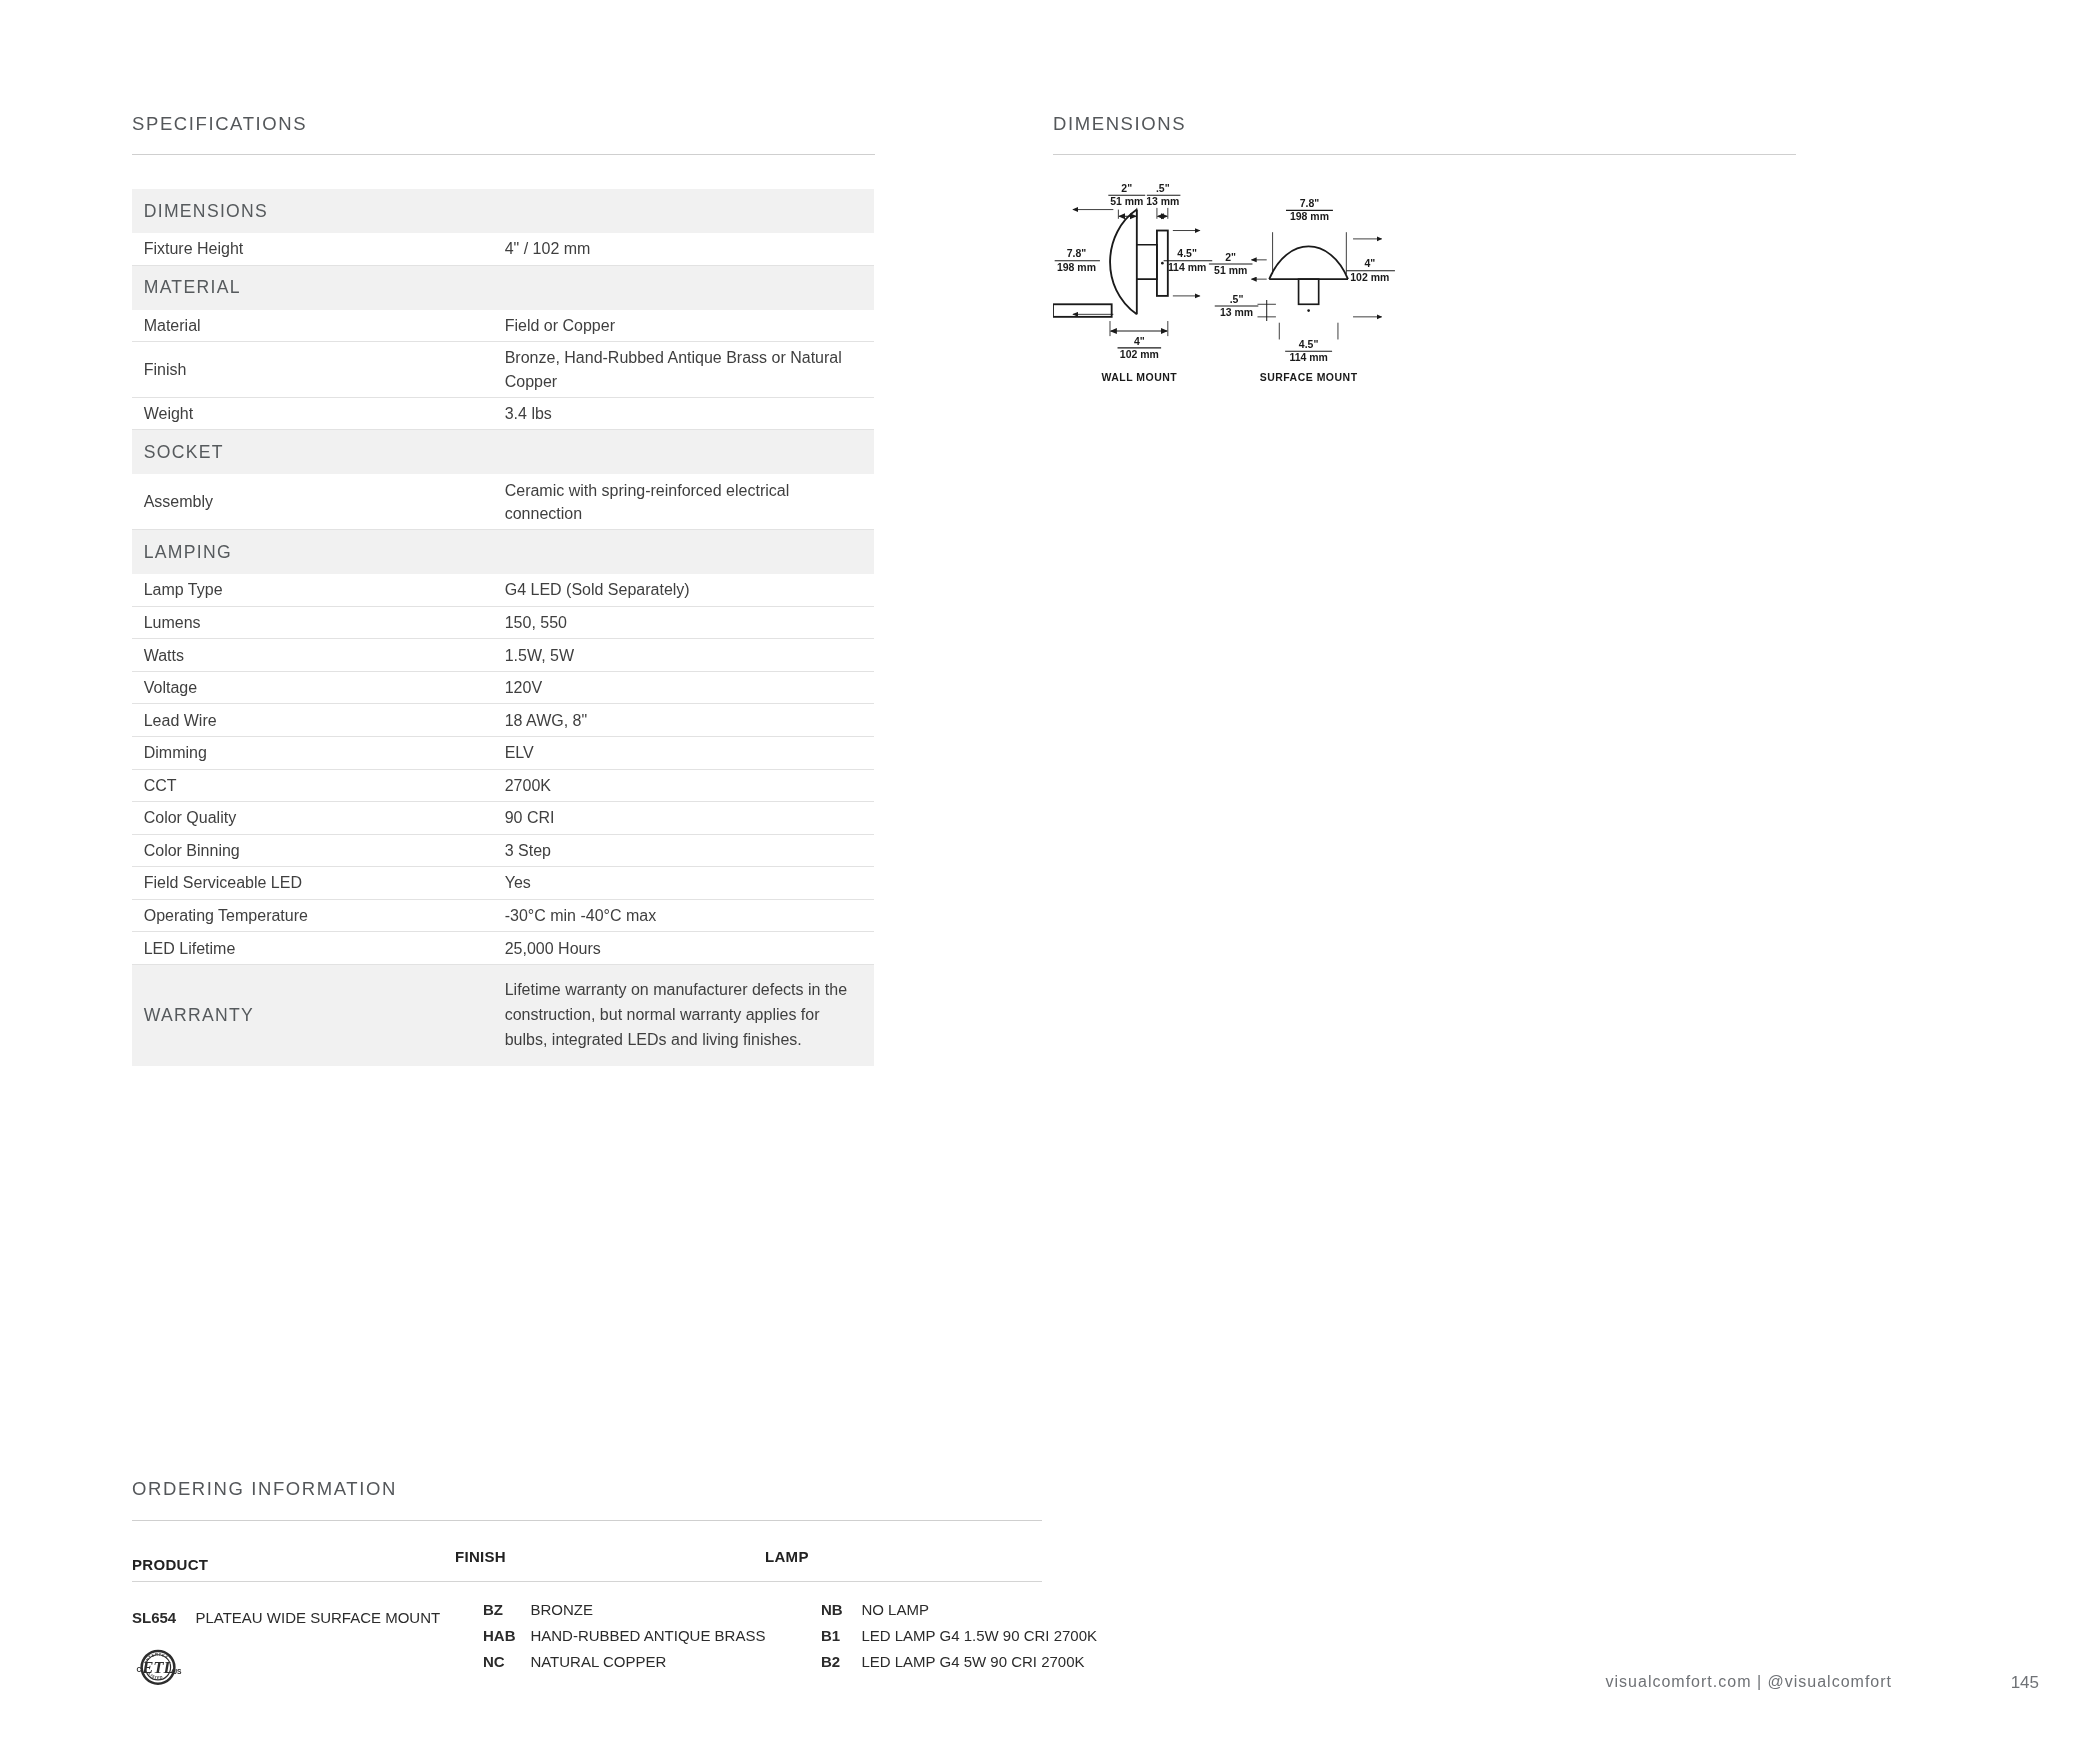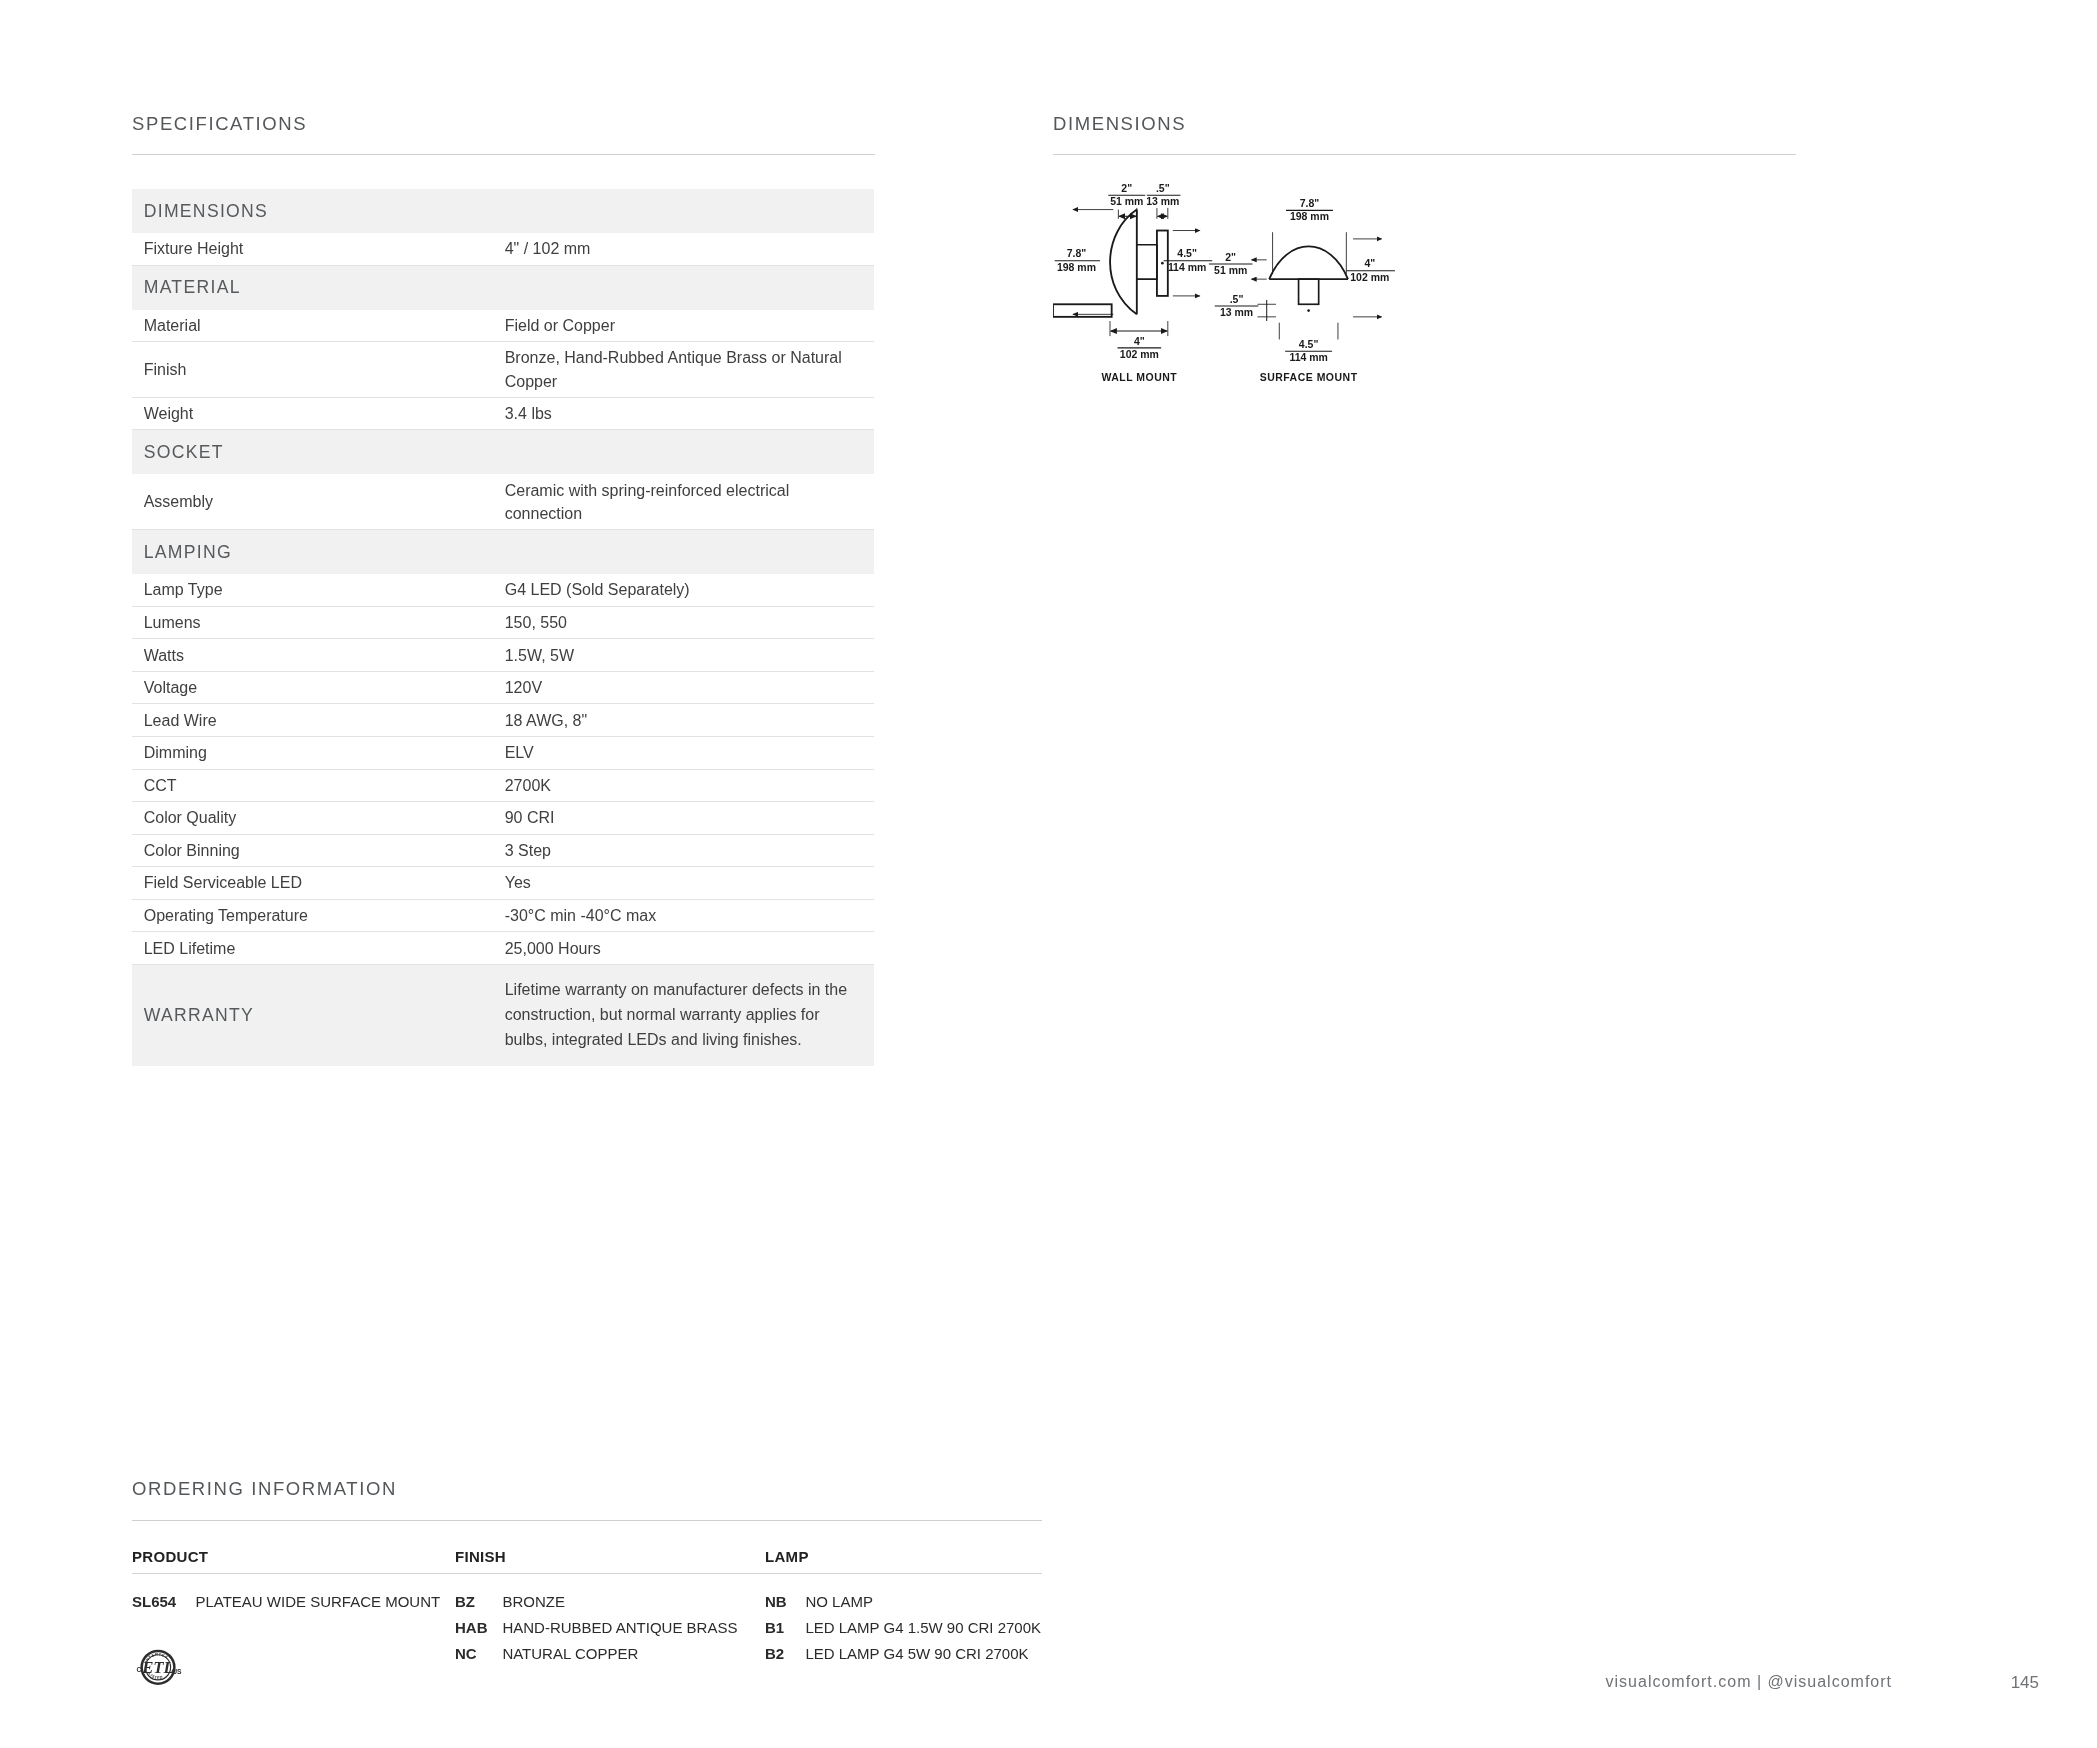--- a/index.html
+++ b/index.html
@@ -104,25 +104,25 @@
   }
   .ord-head-row {
     display: flex;
     font-size: 15px;
     font-weight: bold;
     color: #222;
     letter-spacing: 0.3px;
     padding-bottom: 8.4px;
     border-bottom: 0.8px solid #d4d4d4;
   }
-  .ord-col-product { width: 323px; flex: none; }
+  .ord-col-product { width: 323px; flex: none; margin-top: 8px; }
   .ord-col-finish  { width: 310px; flex: none; }
   .ord-col-lamp    { width: 277px; flex: none; }
 
-  .ord-body-row { display: flex; padding-top: 18.5px; }
+  .ord-body-row { display: flex; padding-top: 18.5px; gap: 28px; }
   .ord-item { display: flex; margin-bottom: 9.2px; font-size: 15px; color: #2b2b2b; }
   .ord-code {
     font-weight: bold;
     display: inline-block;
     flex: none;
     margin-right: 8.4px;
   }
   .ord-col-product .ord-code { width: 55px; }
   .ord-col-finish  .ord-code { width: 39px; }
   .ord-col-lamp    .ord-code { width: 32px; }

